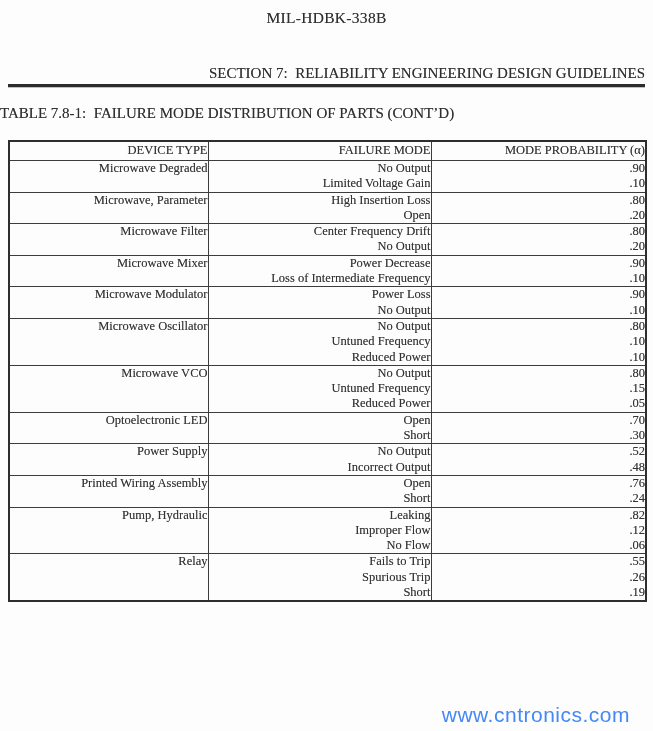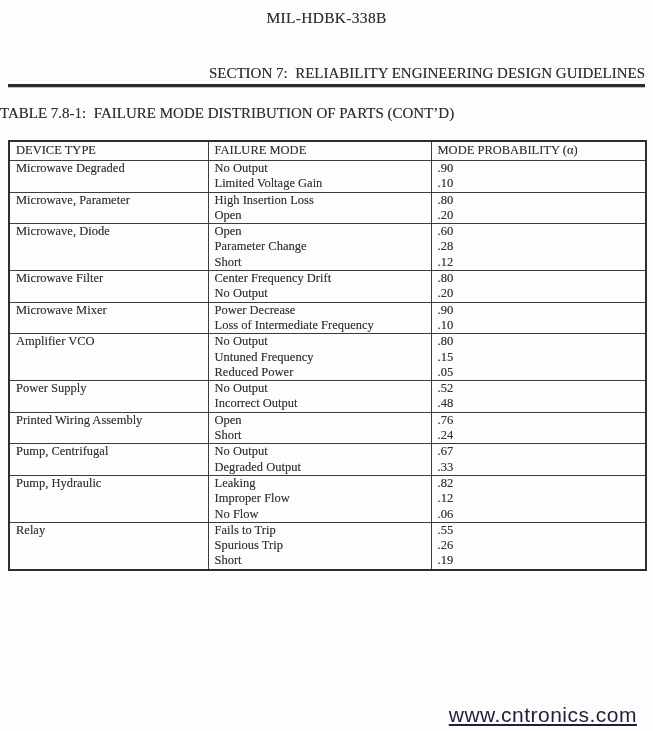--- a/index.html
+++ b/index.html
@@ -68,43 +68,42 @@
     line-height: 15.3px;
     color: #333333;
     text-shadow: 0 0 0.5px rgba(80,80,80,0.55);
     table-layout: fixed;
   }
   table.failure-table th,
   table.failure-table td {
     border: 1px solid #3c3c3c;
     padding: 0 0 0 6px;
     vertical-align: top;
-    text-align: left;
+    text-align: right;
     font-weight: normal;
     overflow: hidden;
   }
   table.failure-table th {
     height: 18px;
     line-height: 17px;
   }
   col.c-device { width: 199px; }
   col.c-mode   { width: 223px; }
   col.c-prob   { width: 215px; }
   td.prob-cell { padding-left: 52px; }
   .cell-line { height: 15.3px; white-space: nowrap; }
   .watermark {
     position: absolute;
-    right: 16px;
+    right: 23px;
     bottom: 4px;
     font-family: "Liberation Sans", "DejaVu Sans", sans-serif;
     font-size: 21px;
-    color: #0f172a;
+    color: #3b82f6;
     opacity: 0.95;
     letter-spacing: 0.5px;
-    text-decoration: underline;
   }
 </style>
 </head>
 <body>
 
 <div id="page">
 
   <div class="doc-header">MIL-HDBK-338B</div>
 
   <div class="section-header">SECTION 7:  RELIABILITY ENGINEERING DESIGN GUIDELINES</div>
@@ -143,33 +142,20 @@
           <td>
             <div class="cell-line">High Insertion Loss</div>
             <div class="cell-line">Open</div>
           </td>
           <td class="prob-cell">
             <div class="cell-line">.80</div>
             <div class="cell-line">.20</div>
           </td>
         </tr>
         <tr>
-          <td>Microwave, Diode</td>
-          <td>
-            <div class="cell-line">Open</div>
-            <div class="cell-line">Parameter Change</div>
-            <div class="cell-line">Short</div>
-          </td>
-          <td class="prob-cell">
-            <div class="cell-line">.60</div>
-            <div class="cell-line">.28</div>
-            <div class="cell-line">.12</div>
-          </td>
-        </tr>
-        <tr>
           <td>Microwave Filter</td>
           <td>
             <div class="cell-line">Center Frequency Drift</div>
             <div class="cell-line">No Output</div>
           </td>
           <td class="prob-cell">
             <div class="cell-line">.80</div>
             <div class="cell-line">.20</div>
           </td>
         </tr>
@@ -178,63 +164,87 @@
           <td>
             <div class="cell-line">Power Decrease</div>
             <div class="cell-line">Loss of Intermediate Frequency</div>
           </td>
           <td class="prob-cell">
             <div class="cell-line">.90</div>
             <div class="cell-line">.10</div>
           </td>
         </tr>
         <tr>
-          <td>Amplifier VCO</td>
+          <td>Microwave Modulator</td>
+          <td>
+            <div class="cell-line">Power Loss</div>
+            <div class="cell-line">No Output</div>
+          </td>
+          <td class="prob-cell">
+            <div class="cell-line">.90</div>
+            <div class="cell-line">.10</div>
+          </td>
+        </tr>
+        <tr>
+          <td>Microwave Oscillator</td>
           <td>
             <div class="cell-line">No Output</div>
             <div class="cell-line">Untuned Frequency</div>
             <div class="cell-line">Reduced Power</div>
           </td>
           <td class="prob-cell">
             <div class="cell-line">.80</div>
+            <div class="cell-line">.10</div>
+            <div class="cell-line">.10</div>
+          </td>
+        </tr>
+        <tr>
+          <td>Microwave VCO</td>
+          <td>
+            <div class="cell-line">No Output</div>
+            <div class="cell-line">Untuned Frequency</div>
+            <div class="cell-line">Reduced Power</div>
+          </td>
+          <td class="prob-cell">
+            <div class="cell-line">.80</div>
             <div class="cell-line">.15</div>
             <div class="cell-line">.05</div>
           </td>
         </tr>
         <tr>
+          <td>Optoelectronic LED</td>
+          <td>
+            <div class="cell-line">Open</div>
+            <div class="cell-line">Short</div>
+          </td>
+          <td class="prob-cell">
+            <div class="cell-line">.70</div>
+            <div class="cell-line">.30</div>
+          </td>
+        </tr>
+        <tr>
           <td>Power Supply</td>
           <td>
             <div class="cell-line">No Output</div>
             <div class="cell-line">Incorrect Output</div>
           </td>
           <td class="prob-cell">
             <div class="cell-line">.52</div>
             <div class="cell-line">.48</div>
           </td>
         </tr>
         <tr>
           <td>Printed Wiring Assembly</td>
           <td>
             <div class="cell-line">Open</div>
             <div class="cell-line">Short</div>
           </td>
           <td class="prob-cell">
             <div class="cell-line">.76</div>
             <div class="cell-line">.24</div>
-          </td>
-        </tr>
-        <tr>
-          <td>Pump, Centrifugal</td>
-          <td>
-            <div class="cell-line">No Output</div>
-            <div class="cell-line">Degraded Output</div>
-          </td>
-          <td class="prob-cell">
-            <div class="cell-line">.67</div>
-            <div class="cell-line">.33</div>
           </td>
         </tr>
         <tr>
           <td>Pump, Hydraulic</td>
           <td>
             <div class="cell-line">Leaking</div>
             <div class="cell-line">Improper Flow</div>
             <div class="cell-line">No Flow</div>
           </td>
           <td class="prob-cell">

